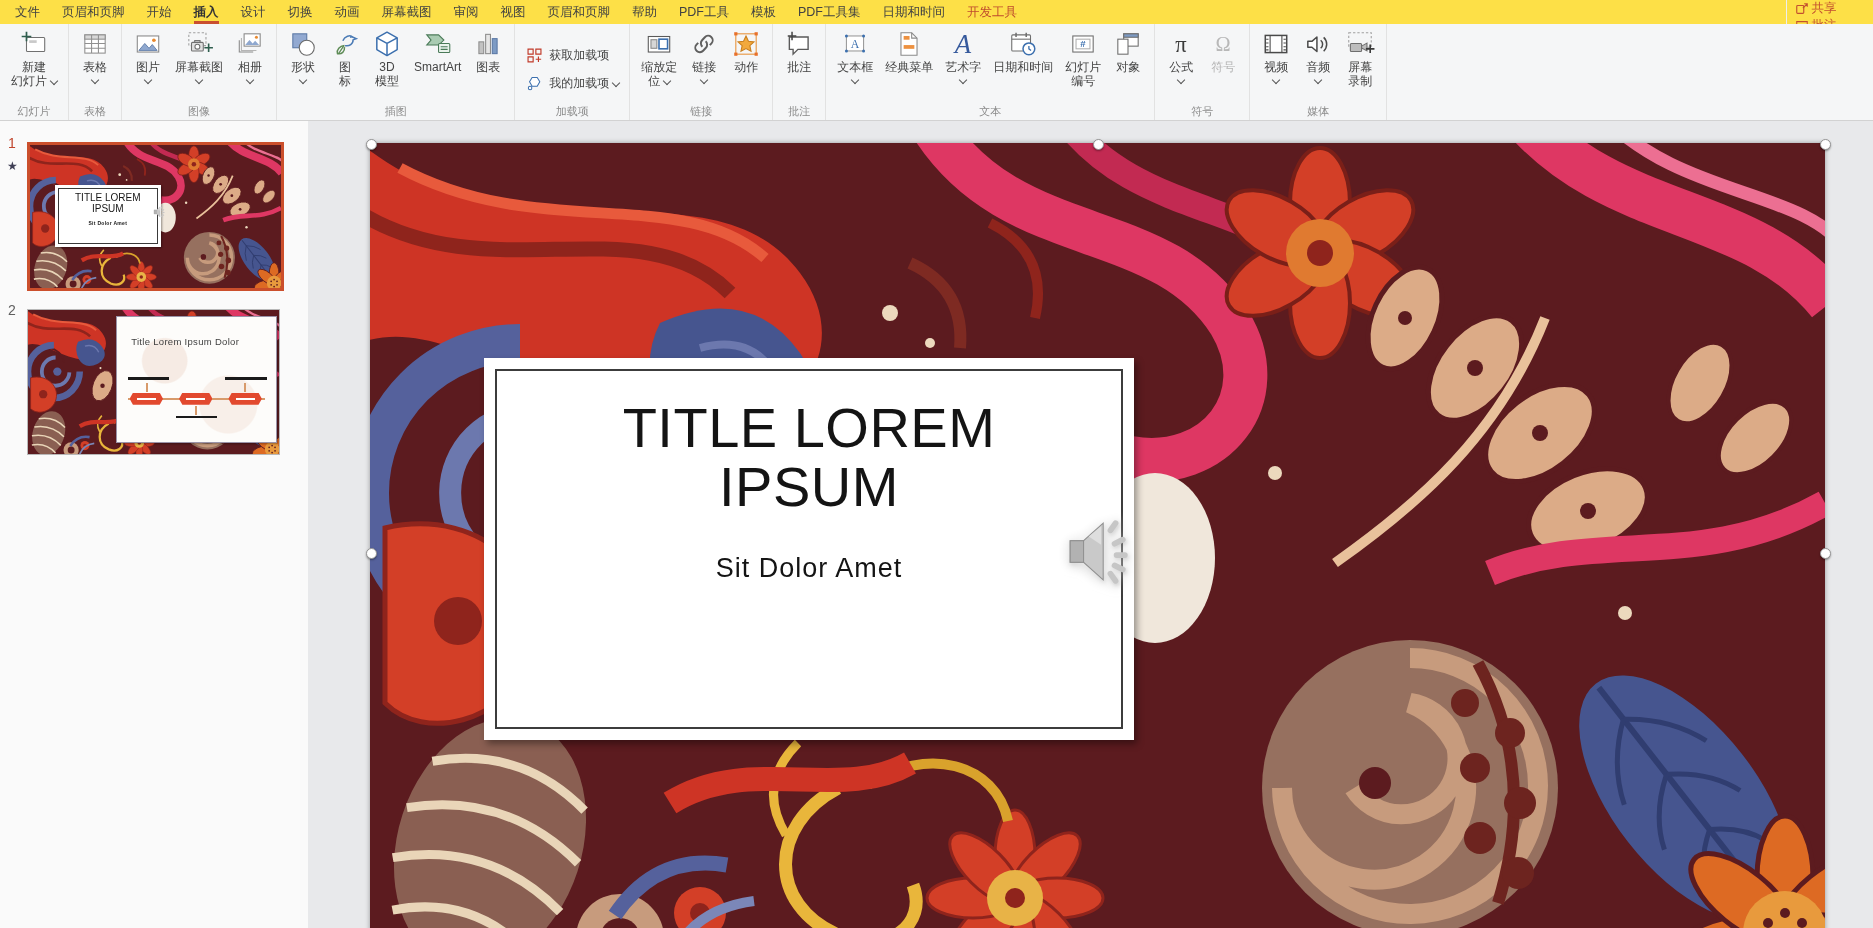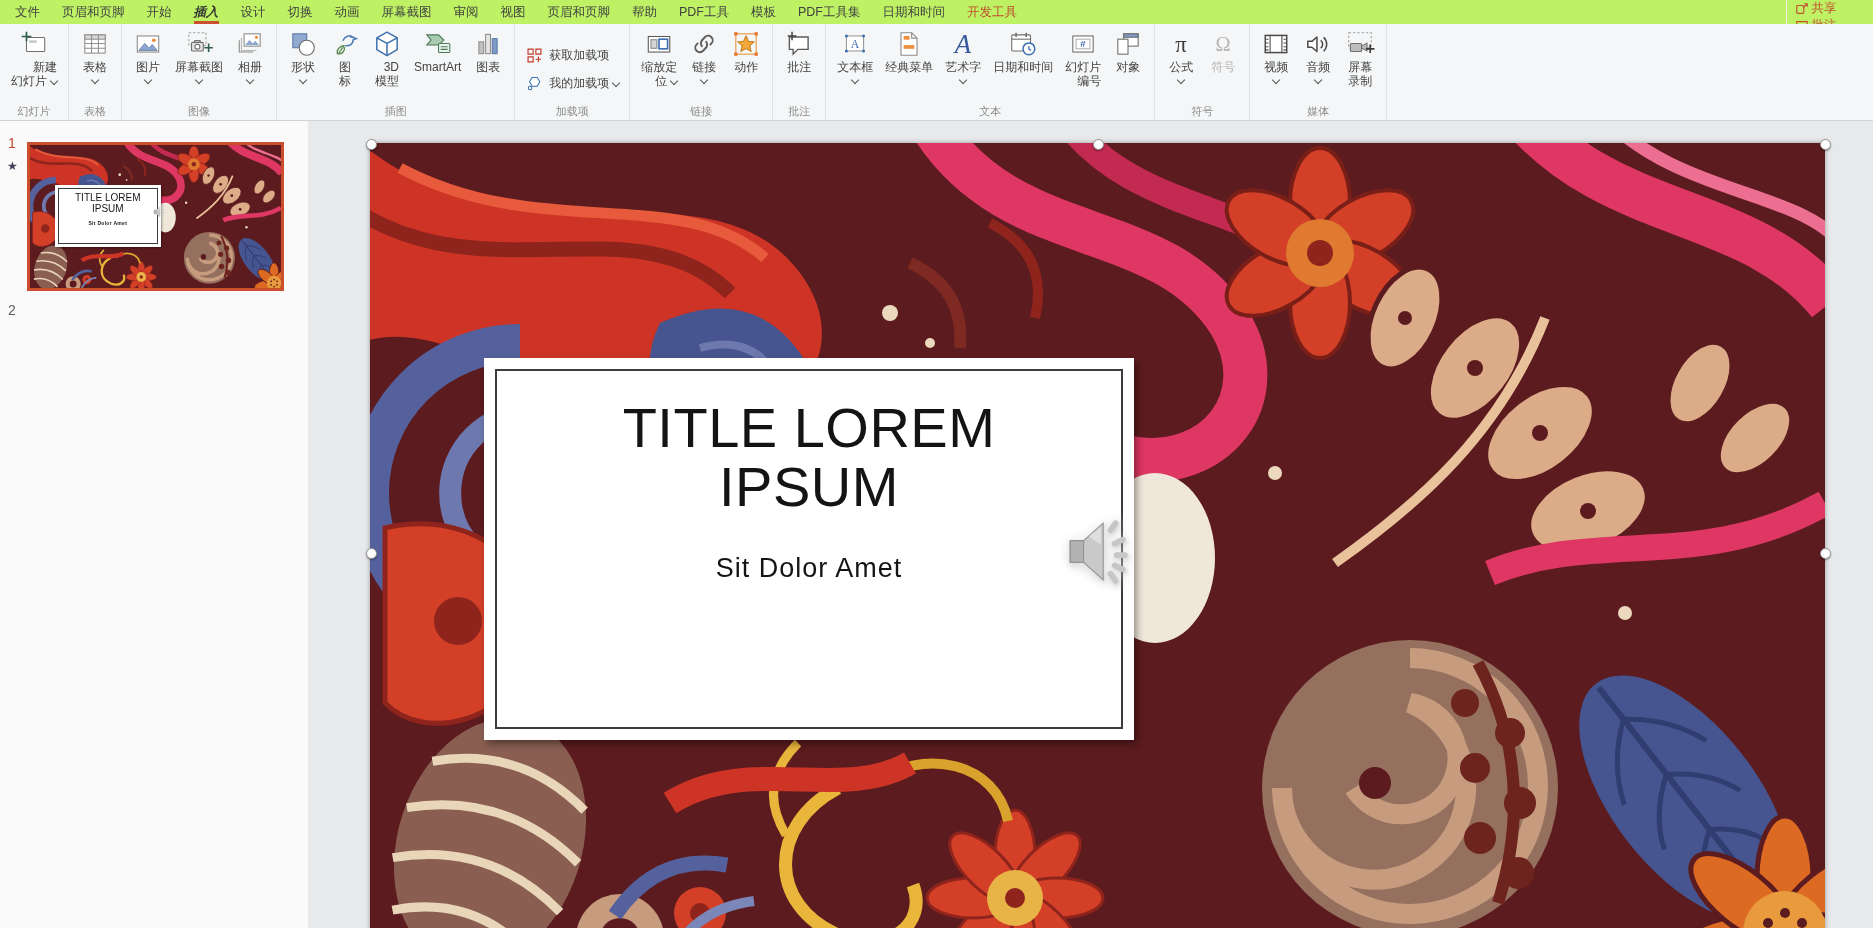--- a/index.html
+++ b/index.html
@@ -1,39 +1,39 @@
 <!DOCTYPE html>
 <html><head>
 <meta charset="utf-8">
 <style>
   html,body{margin:0;padding:0;}
   body{width:1873px;height:928px;position:relative;overflow:hidden;background:#fff;
        font-family:"Liberation Sans","DejaVu Sans",sans-serif;-webkit-font-smoothing:antialiased;}
 
   
-  #menubar{position:absolute;top:0;left:0;right:0;height:24px;background:#bef264;display:flex;padding-left:4px;z-index:5;}
+  #menubar{position:absolute;top:0;left:0;right:0;height:24px;background:#fde047;display:flex;padding-left:4px;z-index:5;}
   #menu-tabs{display:flex;height:24px;}
   .tab{padding:0 11px;font-size:12.5px;color:#424242;line-height:24px;position:relative;white-space:nowrap;cursor:default;}
-  .tab.active{font-weight:bold;color:#333;font-style:italic;}
+  .tab.active{font-weight:bold;color:#333;}
   .tab.active::after{content:"";position:absolute;left:11px;right:11px;bottom:0;height:3px;background:#c94f2f;}
   .tab.contextual{color:#bf4a2d;}
   #menu-right{position:absolute;right:0;top:0;height:24px;width:116px;display:flex;align-items:center;overflow:hidden;flex-direction:column;}
   .mini-btn{display:flex;align-items:center;gap:3px;color:#c3502f;font-size:12.5px;white-space:nowrap;padding:0 8px;border-left:1px solid #eee;height:18px;}
   .mini-btn svg{width:14px;height:14px;}
 
   
   #ribbon{position:absolute;top:24px;left:0;right:0;height:96px;background:#f5f6f7;border-bottom:1px solid #d2d2d2;display:flex;align-items:stretch;z-index:4;}
   .rgroup{position:relative;border-right:1px solid #e2e2e2;padding:3px 5px 15px 5px;display:flex;}
   .rgroup-label{position:absolute;bottom:1px;left:0;right:0;text-align:center;font-size:11px;color:#8b8b8b;white-space:nowrap;}
   .rbtns{display:flex;align-items:flex-start;}
   .rgroup.stacked .rbtns{flex-direction:column;justify-content:center;gap:7px;padding-top:6px;}
   .rbtn{display:flex;flex-direction:column;align-items:center;padding:2px 6px;font-size:12px;color:#444;text-align:center;cursor:default;border-radius:3px;}
   .rbtn .ric{width:30px;height:30px;margin-bottom:1px;flex:none;}
   .rbtn .ric svg{width:100%;height:100%;}
-  .rbtn .rlabel{line-height:14px;white-space:pre-line;text-align:right;}
+  .rbtn .rlabel{line-height:14px;white-space:pre-line;}
   .chev{display:block;margin:3px auto 0;width:5px;height:5px;border-right:1.2px solid #555;border-bottom:1.2px solid #555;transform:rotate(45deg);}
   .chev.inline{display:inline-block;margin:0 0 1px 4px;}
   .rbtn.hori{flex-direction:row;gap:5px;padding:1px 5px;align-items:center;}
   .rbtn.hori .ric{width:19px;height:19px;margin:0;}
   .rbtn.disabled{color:#b3b3b3;}
 
   
   #panel{position:absolute;top:121px;left:0;width:308px;bottom:0;background:#fafafa;border-right:1px solid #e3e3e3;}
   .slide-num{position:absolute;left:8px;font-size:14px;}
   #num1{top:14px;color:#c0452c;}
@@ -556,20 +556,44 @@
       <div class="mini-frame"></div>
       <div class="mini-title">TITLE LOREM IPSUM</div>
       <div class="mini-sub">Sit Dolor Amet</div>
     </div>
     <svg class="mini-speaker" viewBox="0 0 64 74">
         <use href="#speaker-glyph"></use>
       </svg>
   </div>
 
   <div class="slide-num" id="num2">2</div>
+  <div class="thumb" id="thumb2">
+    <svg class="art" viewBox="0 0 1455 818" preserveAspectRatio="none">
+        <use href="#paisley"></use>
+      </svg>
+    <div class="t2-panel">
+      <div class="t2-title">Title Lorem Ipsum Dolor</div>
+      <div class="t2-line"></div>
+      <div class="t2-box" style="left:8%">
+          <i></i>
+        </div>
+      <div class="t2-box" style="left:39%">
+          <i></i>
+        </div>
+      <div class="t2-box" style="left:70%">
+          <i></i>
+        </div>
+      <div class="t2-tick" style="left:18%;top:53%"></div>
+      <div class="t2-tick" style="left:49%;top:71%"></div>
+      <div class="t2-tick" style="left:80%;top:53%"></div>
+      <div class="t2-note" style="left:7%;top:48%"></div>
+      <div class="t2-note" style="left:68%;top:48%"></div>
+      <div class="t2-note" style="left:37%;top:79%"></div>
+    </div>
+  </div>
 </aside>
 
 <main id="canvas">
   <div id="slide">
     <svg class="art" viewBox="0 0 1455 818" preserveAspectRatio="none">
         <use href="#paisley"></use>
       </svg>
     <div id="titlebox">
       <div class="inner-frame"></div>
       <h1>TITLE LOREM IPSUM</h1>

